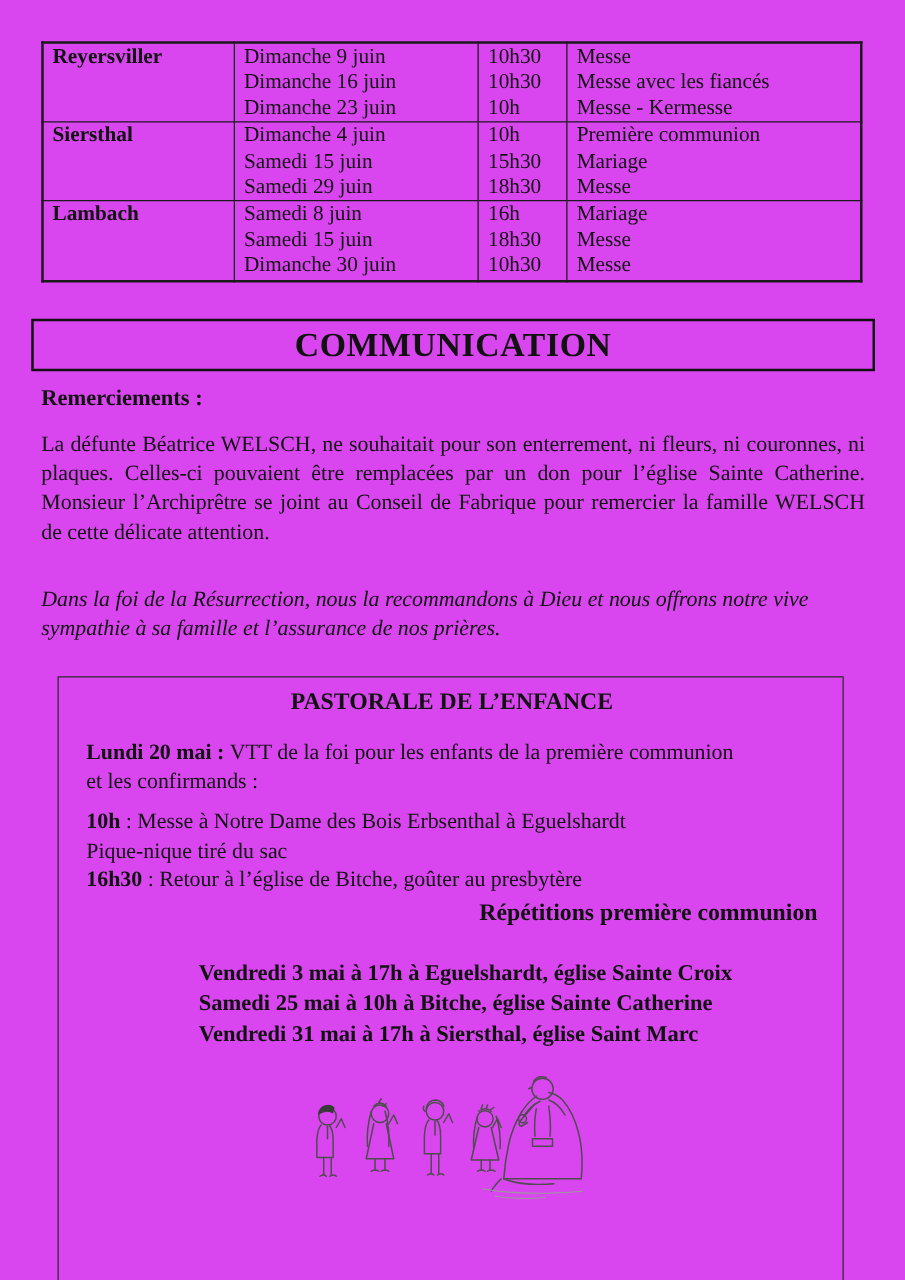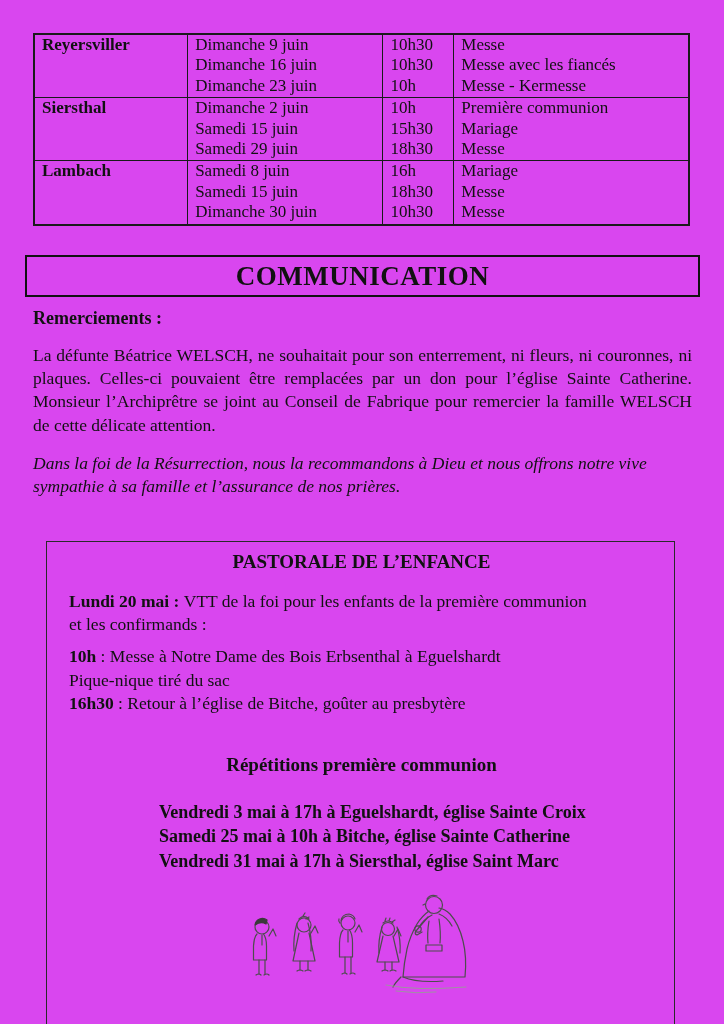--- a/index.html
+++ b/index.html
@@ -59,21 +59,21 @@
   .thanks-body {
     position: absolute;
     left: 33px; top: 344px;
     width: 659px;
     font-size: 17.5px;
     line-height: 23.2px;
     text-align: justify;
   }
   .thanks-italic {
     position: absolute;
-    left: 33px; top: 452px;
+    left: 33px; top: 468px;
     width: 659px;
     font-size: 17.5px;
     line-height: 23.2px;
     font-style: italic;
   }
 
   
   .pastorale-box {
     position: absolute;
     left: 46px; top: 541px;
@@ -89,24 +89,24 @@
   }
   .pastorale-intro {
     font-size: 17.5px;
     line-height: 23.2px;
     max-width: 522px;
     margin-bottom: 9px;
   }
   .pastorale-items { font-size: 17.5px; line-height: 23.2px; }
   .b { font-weight: bold; }
   .pastorale-subtitle {
-    text-align: center;
+    text-align: right;
     font-size: 19px;
     font-weight: bold;
-    margin-top: 39px;
+    margin-top: 5px;
     margin-bottom: 24px;
   }
   .rehearsals {
     padding-left: 90px;
     font-size: 18px;
     font-weight: bold;
     line-height: 24.3px;
   }
   .illustration-wrap {
     margin-top: 16px;
@@ -136,21 +136,21 @@
         </td>
         <td class="col-event">
           <div>Messe</div>
           <div>Messe avec les fiancés</div>
           <div>Messe - Kermesse</div>
         </td>
       </tr>
       <tr>
         <td class="col-parish">Siersthal</td>
         <td class="col-date">
-          <div>Dimanche 2 juin</div>
+          <div>Dimanche 4 juin</div>
           <div>Samedi 15 juin</div>
           <div>Samedi 29 juin</div>
         </td>
         <td class="col-time">
           <div>10h</div>
           <div>15h30</div>
           <div>18h30</div>
         </td>
         <td class="col-event">
           <div>Première communion</div>

